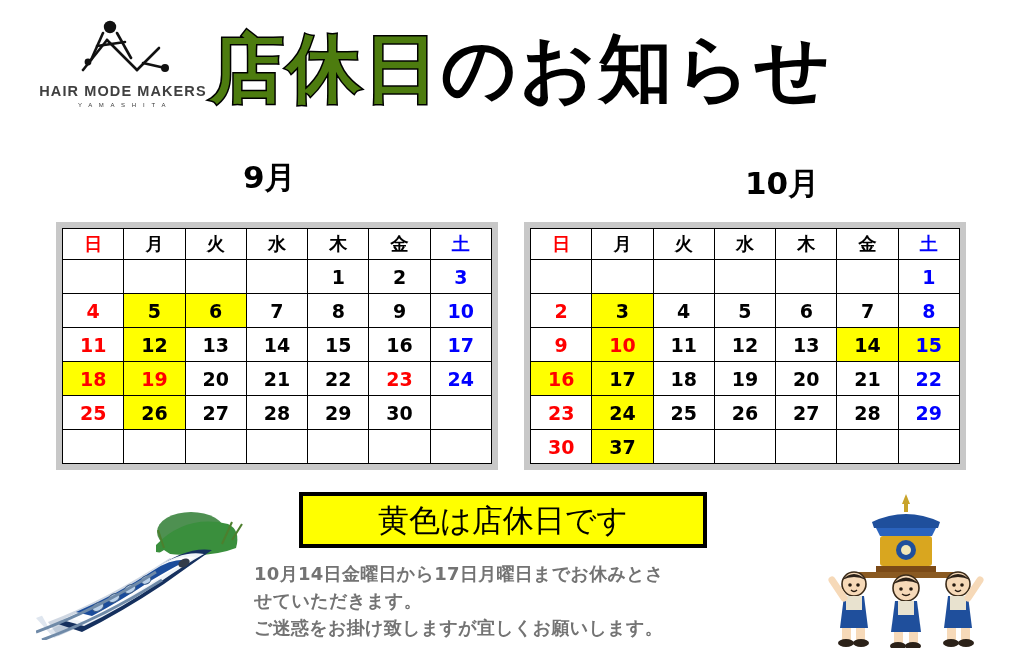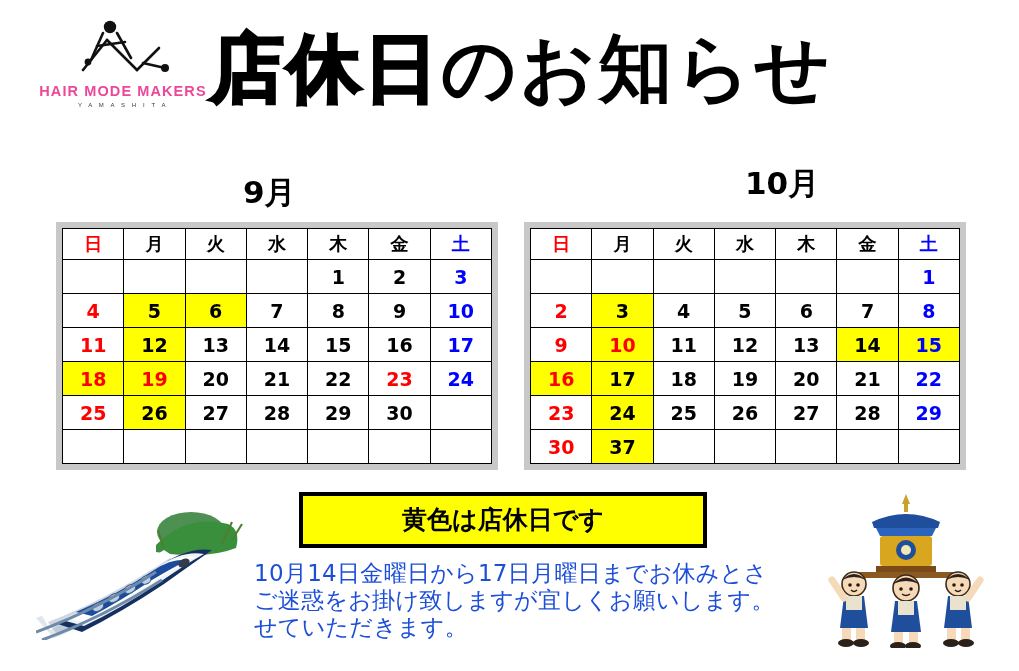--- a/index.html
+++ b/index.html
@@ -28,21 +28,21 @@
     width: 100px;
     height: 62px;
     margin: 0 auto;
     position: relative;
   }
   #logo-name {
     font-family: "Liberation Sans", sans-serif;
     font-size: 14.5px;
     font-weight: bold;
     letter-spacing: 1.1px;
-    color: #ec4899;
+    color: #404040;
     margin-top: 3px;
   }
   #logo-sub {
     font-size: 6px;
     letter-spacing: 2.6px;
     color: #3a3a3a;
     margin-top: 3px;
   }
 
   #main-title {
@@ -52,37 +52,37 @@
     width: 790px;
     height: 100px;
     line-height: 100px;
     font-family: "DejaVu Sans", sans-serif;
     font-size: 74px;
     font-weight: bold;
     letter-spacing: 3px;
     white-space: nowrap;
   }
   #main-title .red {
-    color: #000000;
+    color: #4d7c0f;
     -webkit-text-stroke: 3px #000;
     paint-order: stroke fill;
   }
   #main-title .blk {
     color: #000000;
   }
 
   
   .month-label {
     position: absolute;
     font-family: "DejaVu Sans", sans-serif;
     font-size: 31px;
     font-weight: bold;
     color: #000;
   }
-  #month-label-1 { left: 243px; top: 172px; }
+  #month-label-1 { left: 243px; top: 157px; }
   #month-label-2 { left: 745px; top: 163px; }
 
   
   .cal-wrap {
     position: absolute;
     background: #c8c8c8;
     padding: 6px;
     box-sizing: border-box;
   }
   #cal-1 { left: 56px; top: 222px; width: 442px; height: 248px; }
@@ -118,35 +118,35 @@
     left: 299px;
     top: 492px;
     width: 408px;
     height: 56px;
     border: 4px solid #000;
     background: #ffff00;
     box-sizing: border-box;
     text-align: center;
     line-height: 48px;
     font-family: "DejaVu Sans", sans-serif;
-    font-size: 25px;
-    font-weight: bold;
+    font-size: 31px;
+    font-weight: normal;
     color: #000;
   }
 
   #notice-text {
     position: absolute;
     left: 254px;
     top: 560px;
     width: 560px;
     font-family: "DejaVu Sans", sans-serif;
-    font-size: 23px;
-    font-weight: normal;
+    font-size: 18px;
+    font-weight: bold;
     line-height: 27px;
-    color: #1d4ed8;
+    color: #737373;
     letter-spacing: 0.3px;
   }
 
   
   #train-art {
     position: absolute;
     left: 36px;
     top: 500px;
     width: 235px;
     height: 140px;
@@ -331,22 +331,22 @@
           <td class="empty"></td>
         </tr>
       </tbody>
   </table>
 </div>
 
 <div id="notice-box">黄色は店休日です</div>
 
 <div id="notice-text">
   <div>10月14日金曜日から17日月曜日までお休みとさ</div>
+  <div>せていただきます。</div>
   <div>ご迷惑をお掛け致しますが宜しくお願いします。</div>
-  <div>せていただきます。</div>
 </div>
 
 <div id="train-art">
   <svg width="235" height="140" viewBox="0 0 235 140">
     <g>
       <ellipse cx="155" cy="32" rx="34" ry="20" fill="#2f7d32" opacity="0.85"></ellipse>
       <path d="M120 45 Q150 14 192 24 Q205 30 200 48 Q170 60 120 52 Z" fill="#3a8f3d"></path>
       <path d="M0 118 Q60 96 130 52 L150 66 Q80 112 18 138 Z" fill="#dfe6ef"></path>
       <path d="M4 112 Q62 92 128 50 L140 58 Q70 104 14 130 Z" fill="#ffffff"></path>
       <path d="M12 122 Q70 100 134 58 L146 68 Q78 112 22 136 Z" fill="#9fb0c6" opacity="0.5"></path>

